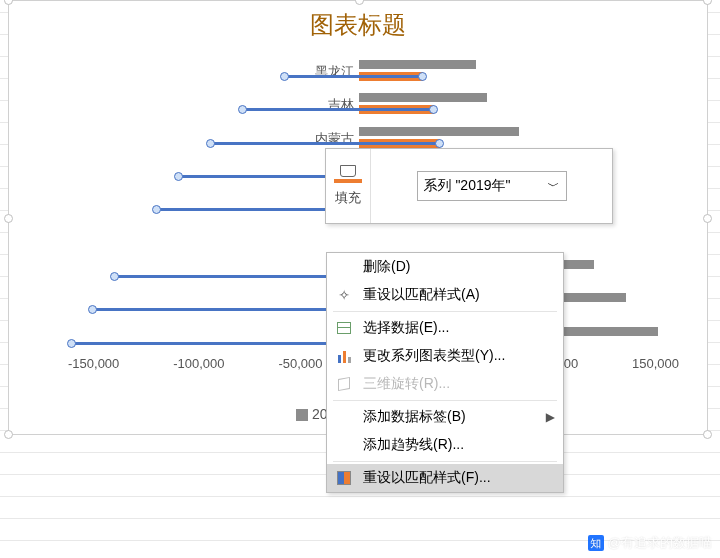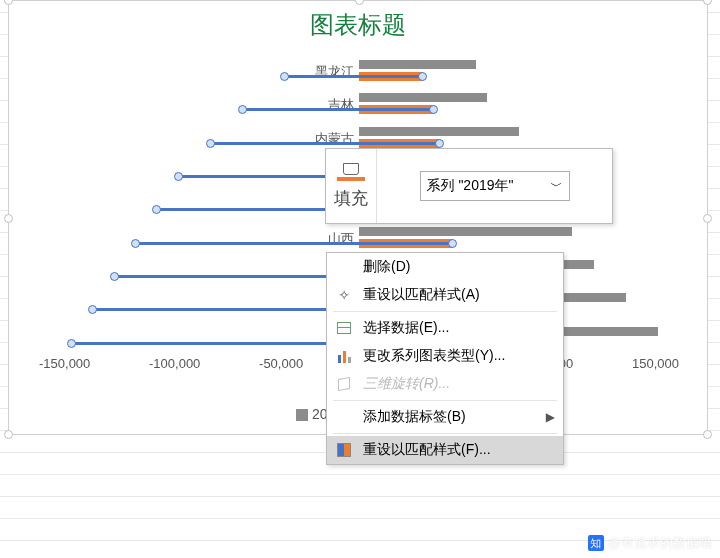--- a/index.html
+++ b/index.html
@@ -28,21 +28,21 @@
   .sel-handle {
     position: absolute;
     width: 9px; height: 9px;
     background: #fff;
     border: 1px solid #bfbfbf;
     border-radius: 50%;
   }
   .chart-title {
     text-align: center;
     font-size: 24px;
-    color: #15803d;
+    color: #a16207;
     padding-top: 8px;
   }
   .plot {
     position: absolute;
     left: 30px; top: 55px;
     width: 640px; height: 320px;
   }
   .bars {
     position: absolute;
     left: 0; top: 0;
@@ -68,21 +68,21 @@
     background:#cfe0f7; border:1.5px solid #4874c4; border-radius:50%;
     top:-3px;
   }
   .bar-err::before { left:-4px; }
   .bar-err::after { right:-4px; }
   .x-axis {
     position: absolute; left: 0; bottom: 0; width: 640px; height: 20px;
     display: flex; justify-content: space-between;
     font-size: 13px; color: #555;
   }
-  .x-tick { white-space: nowrap; }
+  .x-tick { white-space: nowrap; margin-left: 29px; }
   .legend {
     position: absolute;
     left: 0; bottom: 10px;
     width: 700px;
     text-align: center;
     font-size: 14px;
     color: #555;
   }
   .leg-sw {
     display:inline-block; width:12px; height:12px; margin: 0 4px 0 14px;
@@ -96,21 +96,21 @@
     position: absolute;
     left: 325px; top: 148px;
     width: 288px; height: 76px;
     background: #fff;
     border: 1px solid #bcbcbc;
     box-shadow: 2px 2px 4px rgba(0,0,0,.15);
     display:flex; align-items:stretch;
   }
   .mini-col {
     display:flex; flex-direction:column; align-items:center; justify-content:center;
-    padding: 4px 8px; font-size:17px; color:#444;
+    padding: 4px 8px; font-size:13px; color:#444;
   }
   .mini-sep { border-right:1px solid #e0e0e0; }
   .mini-icon { width:28px; height:22px; position:relative; margin-bottom:2px; }
   .bucket {
     width:16px; height:12px; border:1.5px solid #666; border-radius:0 0 3px 3px;
     margin:0 auto;
   }
   .under-fill { height:4px; background:#ed7d31; margin-top:2px; width:100%; }
   .under-edge { height:4px; background:#333; margin-top:2px; width:100%; }
   .pen {
@@ -135,21 +135,21 @@
     background:#fff;
     border:1px solid #bcbcbc;
     box-shadow:2px 2px 4px rgba(0,0,0,.15);
     font-size:14px;
   }
   .ctx-item {
     display:flex; align-items:center; height:28px;
     padding:0 10px 0 6px; position:relative;
   }
   .ctx-item.hover { background:#d8d8d8; }
-  .ctx-item.disabled { color:#b8b8b8;font-style:italic; }
+  .ctx-item.disabled { color:#b8b8b8; }
   .ctx-sep { height:1px; background:#e4e4e4; margin:2px 6px; }
   .ctx-i {
     width:22px; height:18px; margin-right:8px;
     display:inline-flex; align-items:center; justify-content:center;
     font-size:14px; color:#5b5b5b;
   }
   .ctx-arrow {
     position:absolute; right:8px; font-size:12px; color:#555;
   }
   .i-chartbars {
@@ -211,26 +211,20 @@
           <div class="bar-2020" style="left: 320px; width: 181.333px;"></div>
           <div class="bar-2019" style="left: 320px; width: 85.3333px;"></div>
           <div class="bar-err" style="left: 138.667px; width: 266.667px;"></div>
         </div>
         <div class="cat-row" style="top: 133.333px; height: 33.3333px;">
           <div class="cat-label" style="left: 260px; width: 55px;">安徽</div>
           <div class="bar-2020" style="left: 320px; width: 192px;"></div>
           <div class="bar-2019" style="left: 320px; width: 89.6px;"></div>
           <div class="bar-err" style="left: 117.333px; width: 292.267px;"></div>
         </div>
-        <div class="cat-row" style="top: 166.667px; height: 33.3333px;">
-          <div class="cat-label" style="left: 260px; width: 55px;">山西</div>
-          <div class="bar-2020" style="left: 320px; width: 213.333px;"></div>
-          <div class="bar-2019" style="left: 320px; width: 93.8667px;"></div>
-          <div class="bar-err" style="left: 96px; width: 317.867px;"></div>
-        </div>
         <div class="cat-row" style="top: 200px; height: 33.3333px;">
           <div class="cat-label" style="left: 260px; width: 55px;">浙江</div>
           <div class="bar-2020" style="left: 320px; width: 234.667px;"></div>
           <div class="bar-2019" style="left: 320px; width: 98.1333px;"></div>
           <div class="bar-err" style="left: 74.6667px; width: 343.467px;"></div>
         </div>
         <div class="cat-row" style="top: 233.333px; height: 33.3333px;">
           <div class="cat-label" style="left: 260px; width: 55px;">广东</div>
           <div class="bar-2020" style="left: 320px; width: 266.667px;"></div>
           <div class="bar-2019" style="left: 320px; width: 102.4px;"></div>
@@ -316,20 +310,24 @@
         <span class="i-cube"></span>
       </span>
     <span>三维旋转(R)...</span>
   </div>
   <div class="ctx-sep"></div>
   <div class="ctx-item">
     <span class="ctx-i"></span>
     <span>添加数据标签(B)</span>
     <span class="ctx-arrow">▶</span>
   </div>
+  <div class="ctx-item">
+    <span class="ctx-i"></span>
+    <span>添加趋势线(R)...</span>
+  </div>
   <div class="ctx-sep"></div>
   <div class="ctx-item hover">
     <span class="ctx-i">
         <span class="i-fmt"></span>
       </span>
     <span>重设以匹配样式(F)...</span>
   </div>
 </div>
 
 <div class="watermark">

